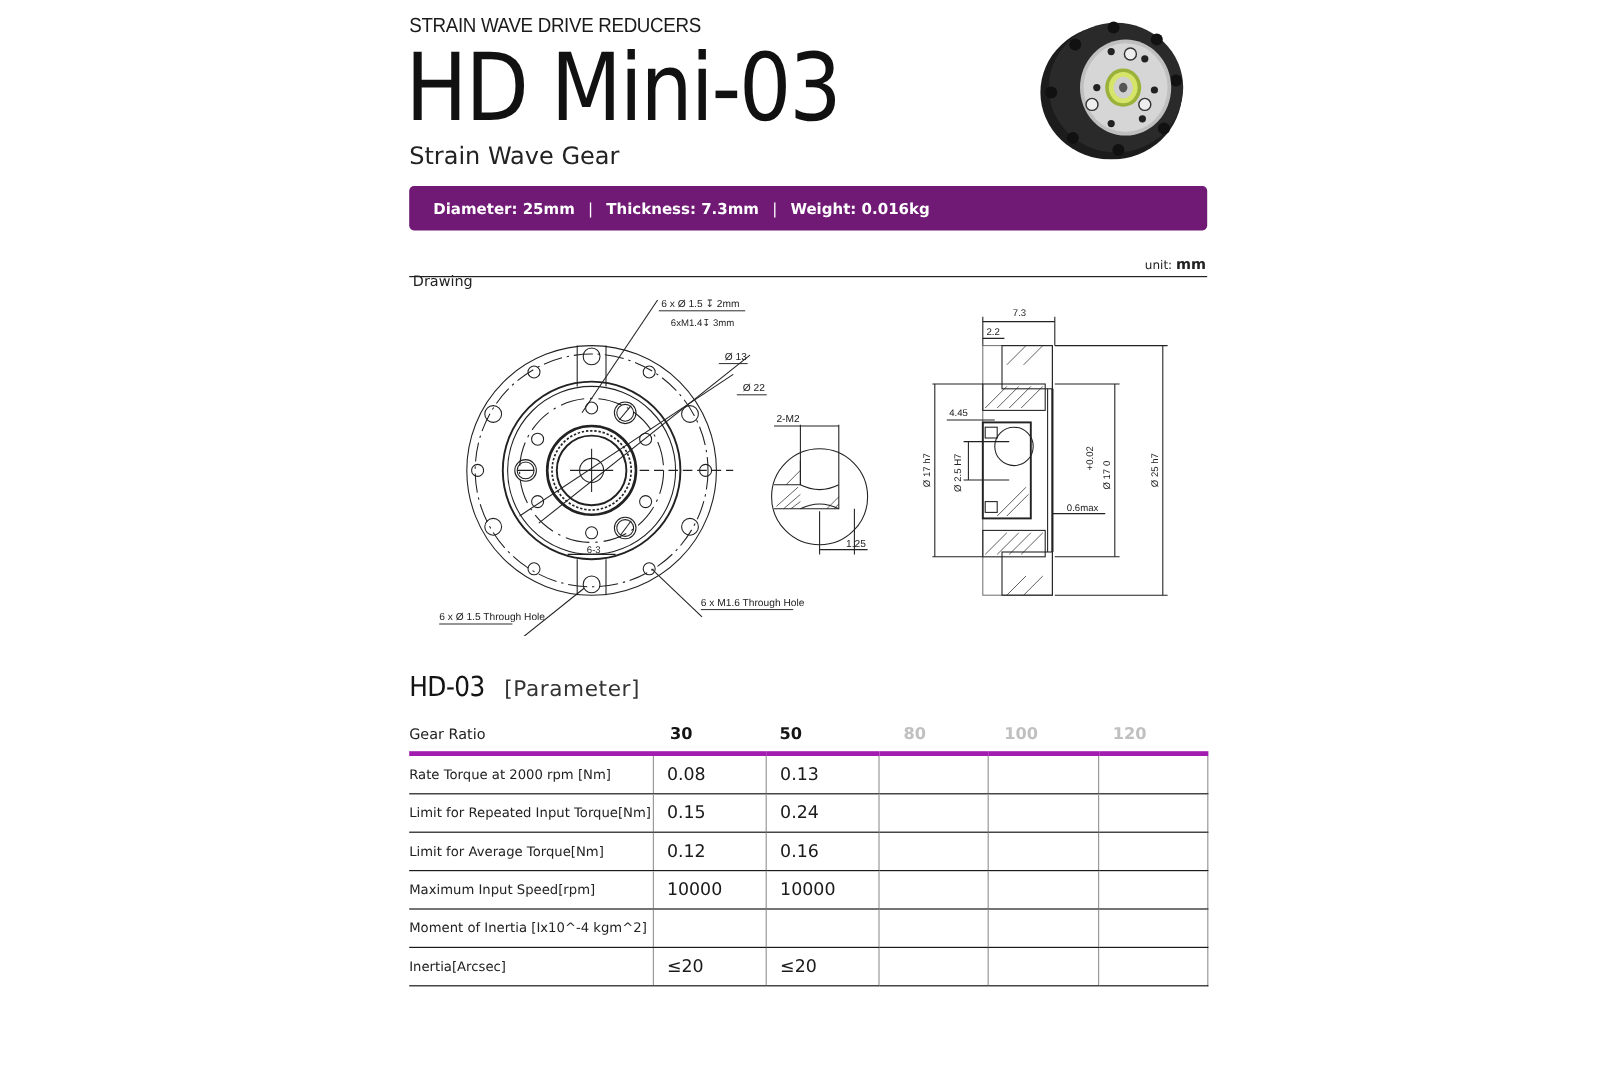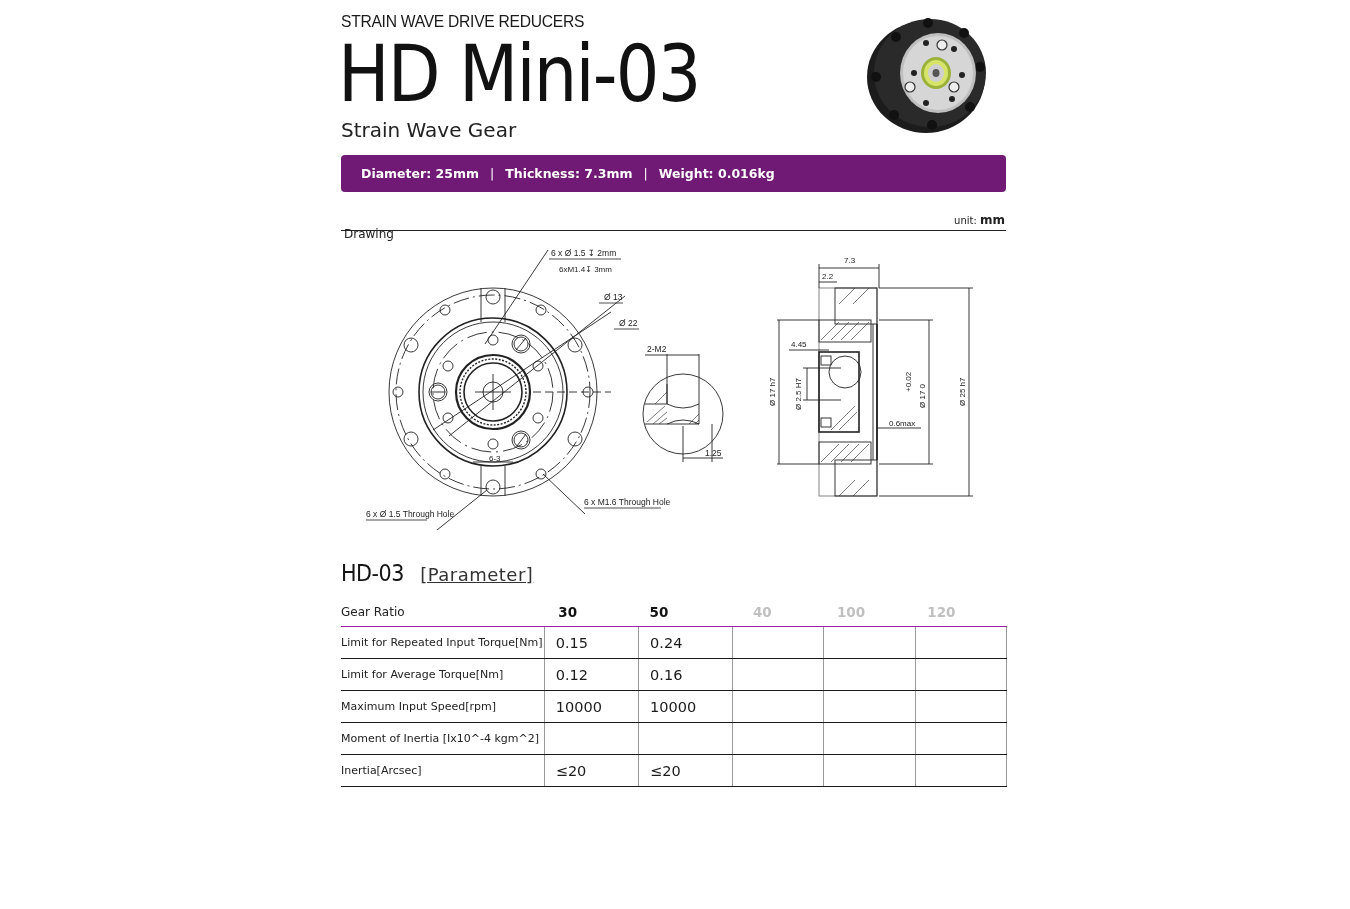--- a/index.html
+++ b/index.html
@@ -17,24 +17,24 @@
 
   .drawing-head { position:absolute; left:0; top:205px; width:665px; height:25px; border-bottom:1.5px solid #222; }
   .drawing-label { position:absolute; left:3px; top:22px; font-size:12px; color:#222; }
   .unit-wrap { position:absolute; right:1px; top:8px; font-size:10px; color:#222; }
   .unit-wrap .u { font-size:12px; font-weight:bold; }
 
   .drawing { position:absolute; left:0; top:240px; width:665px; height:290px; }
 
   .param-title { position:absolute; left:0; top:560px; white-space:nowrap; }
   .param-model { font-family:"DejaVu Sans", sans-serif; font-weight:500; font-size:23px; letter-spacing:-0.5px; color:#141414; display:inline-block; transform:scaleX(0.9); transform-origin:left; }
-  .param-sub { font-size:18px; color:#333; margin-left:4px; letter-spacing:0.5px;text-decoration:underline; }
+  .param-sub { font-size:18px; color:#333; margin-left:4px; letter-spacing:0.5px; }
 
   table.params { position:absolute; left:0; top:598px; width:666px; border-collapse:collapse; font-family:"DejaVu Sans", sans-serif; }
-  table.params th { text-align:left; font-size:13.5px; font-weight:bold; height:28px; padding:0; vertical-align:middle; border-bottom:1px solid #a21caf; }
+  table.params th { text-align:left; font-size:13.5px; font-weight:bold; height:28px; padding:0; vertical-align:middle; border-bottom:4px solid #a21caf; }
   table.params th.label-h { font-size:12px; font-weight:normal; color:#222; }
   table.params th.inactive { color:#c0c0c0; }
   table.params td { height:31px; padding:0; border-bottom:1.5px solid #1a1a1a; font-size:14.5px; color:#1b1b1b; }
   table.params td.lbl { font-size:11px; color:#222; white-space:nowrap; width:203px; }
   table.params td.val { border-left:1.5px solid #9a9a9a; padding-left:11px; width:90px; }
   table.params td.last { border-right:1.5px solid #9a9a9a; }
   table.params th.c1 { padding-left:14px; }
   table.params th.c { padding-left:11px; }
   table.params th.c3 { padding-left:20px; }
   table.params th.c4 { padding-left:13px; }
@@ -265,26 +265,34 @@
     <span class="param-model">HD-03</span>
     <span class="param-sub">[Parameter]</span>
   </div>
 
   <table class="params">
     <thead>
       <tr>
         <th class="label-h">Gear Ratio</th>
         <th class="c1">30</th>
         <th class="c">50</th>
-        <th class="c3 inactive">40</th>
+        <th class="c3 inactive">80</th>
         <th class="c4 inactive">100</th>
         <th class="c5 inactive">120</th>
       </tr>
     </thead>
     <tbody>
+      <tr>
+        <td class="lbl">Rate Torque at 2000 rpm [Nm]</td>
+        <td class="val">0.08</td>
+        <td class="val">0.13</td>
+        <td class="val"></td>
+        <td class="val"></td>
+        <td class="val last"></td>
+      </tr>
       <tr>
         <td class="lbl">Limit for Repeated Input Torque[Nm]</td>
         <td class="val">0.15</td>
         <td class="val">0.24</td>
         <td class="val"></td>
         <td class="val"></td>
         <td class="val last"></td>
       </tr>
       <tr>
         <td class="lbl">Limit for Average Torque[Nm]</td>

